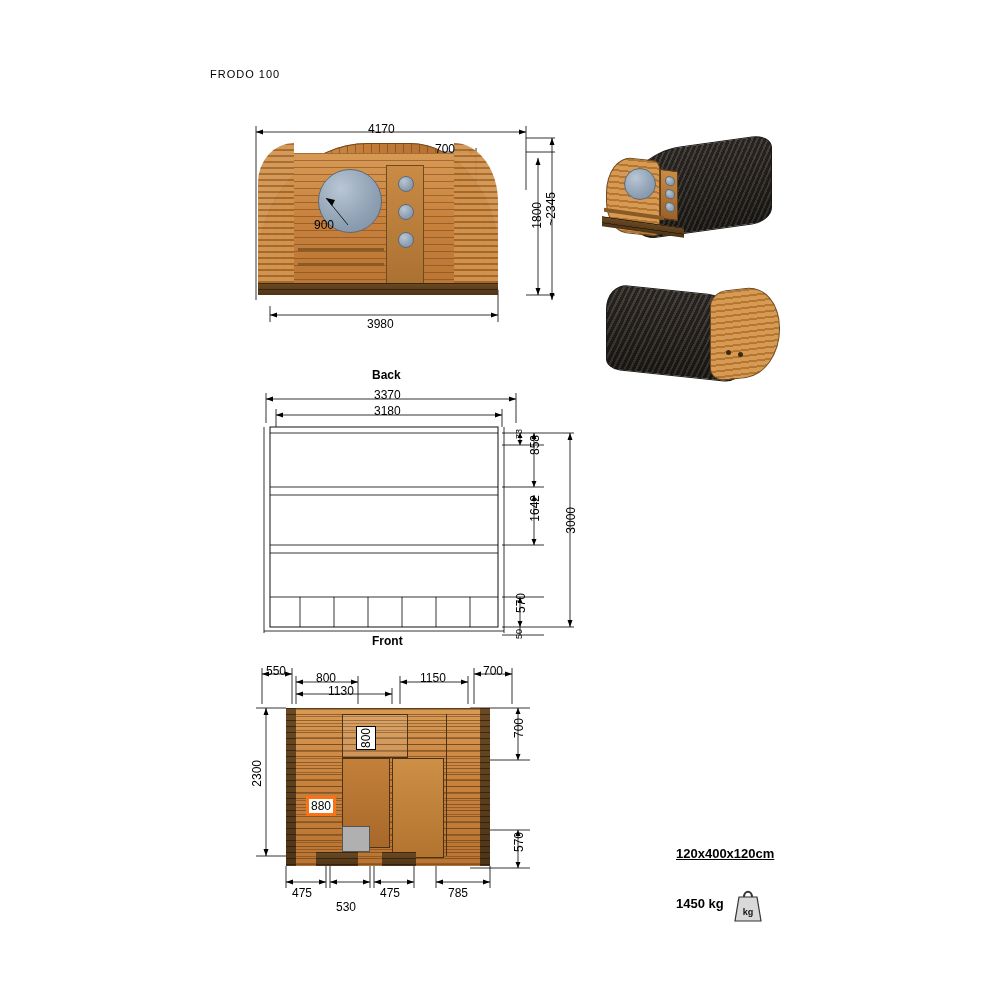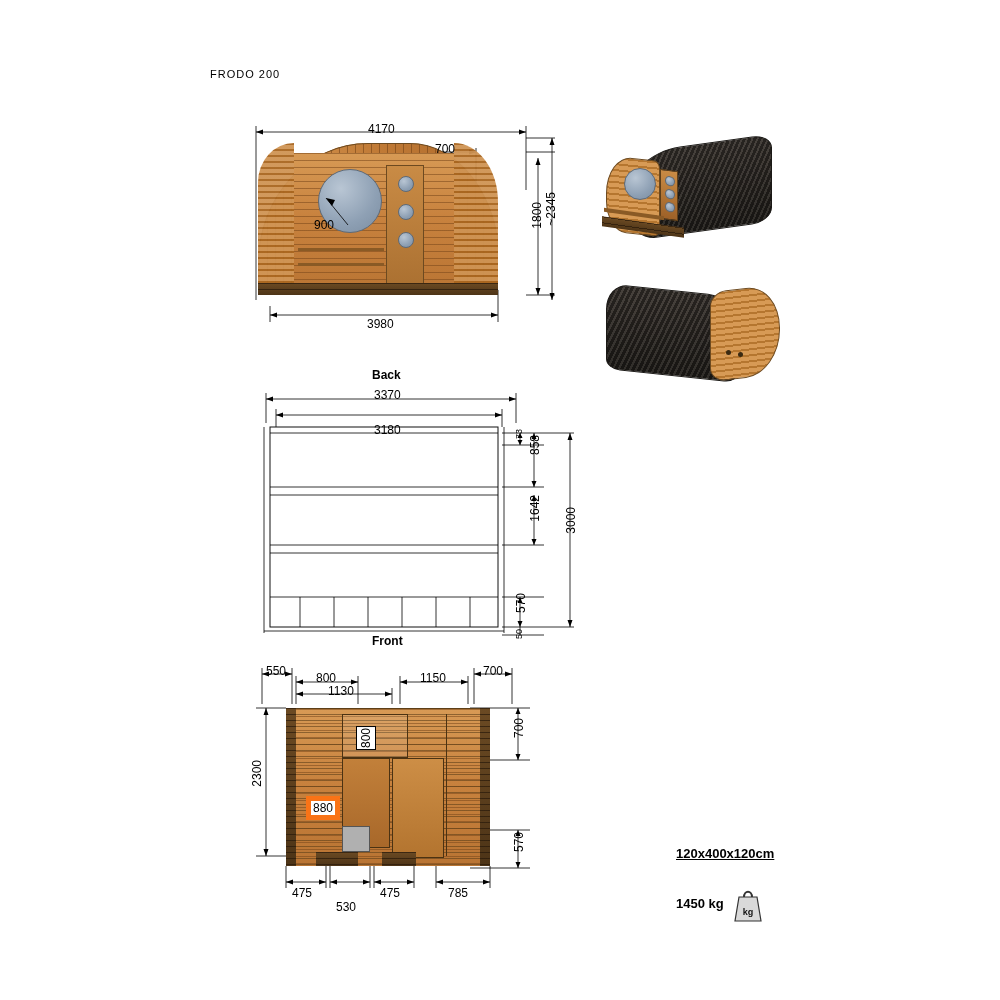--- a/index.html
+++ b/index.html
@@ -33,21 +33,21 @@
       linear-gradient(to bottom,#3c3631,#23201c);
   }
   .glass{
     background:radial-gradient(circle at 35% 30%, #b9c6d4, #8ea0b4 60%, #7b8da1);
     border:1px solid #5d6a79;
   }
 </style>
 </head>
 <body>
 
-<div class="abs title" style="left:210px;top:68px;">FRODO  200</div>
+<div class="abs title" style="left:210px;top:68px;">FRODO  100</div>
 
 <div class="abs" style="left:230px;top:110px;width:340px;height:250px;">
   <svg width="340" height="250" viewBox="0 0 340 250">
     <g stroke="#000" stroke-width="0.8" fill="none">
 
       <line x1="26" y1="22" x2="296" y2="22"></line>
       <line x1="26" y1="16" x2="26" y2="190"></line>
       <line x1="296" y1="16" x2="296" y2="80"></line>
       <path d="M26,22 l7,-2.5 v5 z" fill="#000" stroke="none"></path>
       <path d="M296,22 l-7,-2.5 v5 z" fill="#000" stroke="none"></path>
@@ -194,21 +194,21 @@
 
       <line x1="276" y1="242" x2="276" y2="250"></line>
 
       <line x1="326" y1="48" x2="326" y2="242"></line>
       <path d="M326,48 l-2.5,7 h5 z" fill="#000" stroke="none"></path>
       <path d="M326,242 l-2.5,-7 h5 z" fill="#000" stroke="none"></path>
     </g>
   </svg>
 
   <div class="abs lbl" style="left:130px;top:3px;">3370</div>
-  <div class="abs lbl" style="left:130px;top:19px;margin-top:19px;">3180</div>
+  <div class="abs lbl" style="left:130px;top:19px;">3180</div>
   <div class="abs lbl vert" style="left:270px;top:44px;font-size:9px;">73</div>
   <div class="abs lbl vert" style="left:284px;top:50px;">858</div>
   <div class="abs lbl vert" style="left:284px;top:110px;">1642</div>
   <div class="abs lbl vert" style="left:320px;top:122px;">3000</div>
   <div class="abs lbl vert" style="left:270px;top:208px;">570</div>
   <div class="abs lbl vert" style="left:270px;top:244px;font-size:9px;">50</div>
 </div>
 
 <div class="abs lbl b" style="left:372px;top:634px;">Front</div>
 
@@ -299,21 +299,21 @@
     <div class="abs wooddark" style="left:96px;top:144px;width:34px;height:14px;"></div>
   </div>
 
   <div class="abs lbl" style="left:26px;top:4px;">550</div>
   <div class="abs lbl" style="left:76px;top:11px;">800</div>
   <div class="abs lbl" style="left:88px;top:24px;">1130</div>
   <div class="abs lbl" style="left:180px;top:11px;">1150</div>
   <div class="abs lbl" style="left:243px;top:4px;">700</div>
   <div class="abs lbl vert" style="left:10px;top:100px;">2300</div>
   <div class="abs lbl vert" style="left:116px;top:66px;border:1px solid #000;padding:1px 2px;background:#fff;">800</div>
-  <div class="abs lbl" style="left:66px;top:136px;border:5px solid #f97316;padding:0 2px;background:#fff;">880</div>
+  <div class="abs lbl" style="left:66px;top:136px;border:3px solid #f97316;padding:0 2px;background:#fff;">880</div>
   <div class="abs lbl vert" style="left:272px;top:58px;">700</div>
   <div class="abs lbl vert" style="left:272px;top:172px;">570</div>
   <div class="abs lbl" style="left:52px;top:226px;">475</div>
   <div class="abs lbl" style="left:96px;top:226px;margin-top:14px;">530</div>
   <div class="abs lbl" style="left:140px;top:226px;">475</div>
   <div class="abs lbl" style="left:208px;top:226px;">785</div>
 </div>
 
 <div class="abs" style="left:676px;top:846px;">
   <div class="lbl b" style="font-size:13px;text-decoration:underline;text-align:center;">120x400x120cm</div>

